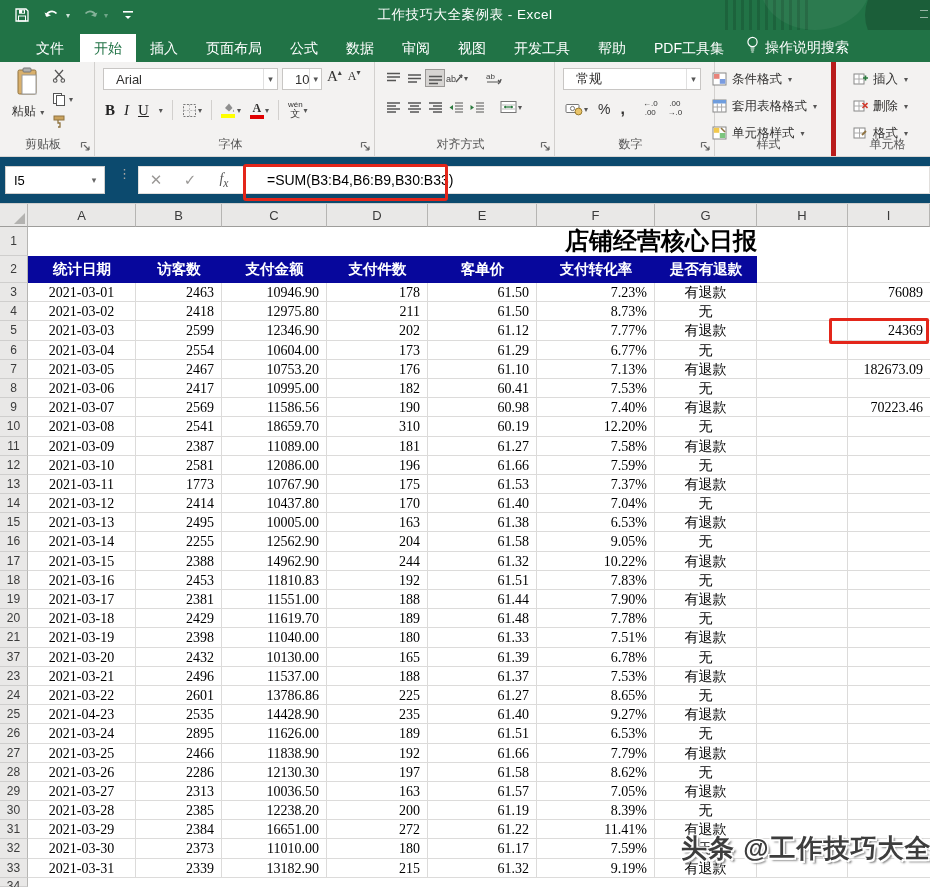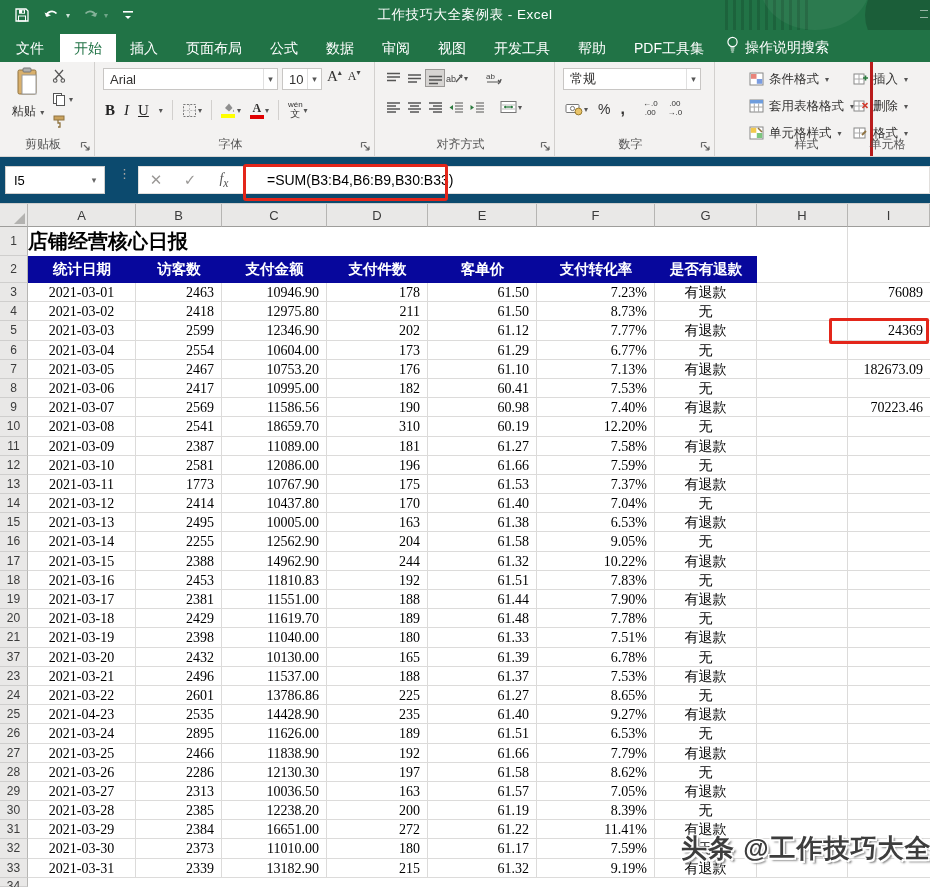--- a/index.html
+++ b/index.html
@@ -40,30 +40,30 @@
   .ribbon { position:absolute; left:0; top:62px; width:930px; height:95px; background:#f3f2f1;
     border-bottom:1px solid #d8d6d4; color:#323130; font-size:12px; }
   .rgroup { position:absolute; top:0; height:94px; border-right:1px solid #d2d0ce; }
   .glabel { position:absolute; bottom:3px; left:0; right:8px; text-align:center; font-size:12px; color:#555; }
   .launcher { position:absolute; bottom:4px; right:3px; width:11px; height:11px; cursor:pointer; }
   .launcher svg{ display:block; }
   .g-clip { left:0; width:95px; }
   .g-font { left:95px; width:280px; }
   .g-align{ left:375px; width:180px; }
   .g-num  { left:555px; width:160px; }
-  .g-style{ left:743px; width:130px; border-right:3px solid #b91c1c; }
+  .g-style{ left:706px; width:130px; border-right:5px solid #b91c1c; }
   .g-cells{ left:845px; width:85px; border-right:none; }
 
   .paste { position:absolute; left:8px; top:5px; width:40px; height:70px; text-align:center; cursor:pointer;}
   .paste .plabel { font-size:12px; margin-top:3px; }
   .clipcol { position:absolute; left:52px; top:6px; display:flex; flex-direction:column; gap:7px; }
   .mini { width:26px; height:16px; display:flex; align-items:center; gap:2px; cursor:pointer; }
 
   .combo { position:absolute; background:#fff; border:1px solid #c8c6c4; height:22px; display:flex;
-    align-items:center; font-size:13px; padding-left:6px; cursor:pointer; }
+    align-items:center; font-size:13px; padding-left:12px; cursor:pointer; }
   .combo .cval { flex:1; }
   .combo .arrow { width:14px; text-align:center; color:#555; font-size:9px; border-left:1px solid #e0e0e0; align-self:stretch; line-height:20px;}
   .fname { left:8px; top:6px; width:175px; }
   .fsize { left:187px; top:6px; width:40px; }
   .azbtns { position:absolute; left:232px; top:6px; display:flex; gap:6px; }
   .azbtns .ab { font-family:"Liberation Serif",serif; font-size:15px; cursor:pointer; position:relative;}
   .azbtns .ab sup { font-size:8px; color:#444; }
   .fontrow2 { position:absolute; left:10px; top:36px; display:flex; align-items:center; gap:9px; height:24px;}
   .fb { cursor:pointer; font-family:"Liberation Serif","DejaVu Serif",serif; font-size:15px; color:#222; }
   .fb.b { font-weight:bold; }
@@ -116,22 +116,22 @@
   .w-gut{width:28px;} .w-a{width:108px;} .w-b{width:86px;} .w-c{width:105px;} .w-d{width:101px;}
   .w-e{width:109px;} .w-f{width:118px;} .w-g{width:102px;} .w-h{width:91px;} .w-i{width:82px;}
 
   .grow { display:flex; }
   .rn { background:#e9e8e7; border-right:1px solid #b6b5b3; border-bottom:1px solid #cfcecd;
     text-align:center; font-size:12px; color:#3b3b3b; cursor:pointer; }
   .cell { border-right:1px solid #dcdbda; border-bottom:1px solid #dcdbda; overflow:hidden; white-space:nowrap;
     font-family:"Liberation Serif","DejaVu Serif",serif; font-size:14px; color:#000; cursor:cell; }
   .row-title { height:29px; }
   .row-title .rn { line-height:28px; }
-  .mergeAG { width:729px; border-right:none; border-bottom:none; text-align:left;
-    font-size:20px; font-weight:bold; line-height:28px; color:#000;
+  .mergeAG { width:729px; border-right:none; border-bottom:none; text-align:right;
+    font-size:24px; font-weight:bold; line-height:28px; color:#000;
     font-family:"Liberation Sans","DejaVu Sans",sans-serif; }
   .row-title .cell.h1c { border-bottom:none; }
   .row-head { height:27px; }
   .row-head .rn { line-height:26px; }
   .bluecell { background:#07079c; color:#fff; font-weight:bold; text-align:center; line-height:27px;
     font-size:14.5px; border:none; font-family:"Liberation Serif","DejaVu Serif",serif; cursor:cell;}
   .drow { height:19.2px; }
   .drow .rn { line-height:19px; }
   .drow .cell { line-height:19px; }
   .al-c { text-align:center; }
@@ -187,21 +187,21 @@
     <div class="tb-title">工作技巧大全案例表 - Excel</div>
     <div class="deco">
       <span class="stripes"></span>
         <span class="ball2"></span>
         <span class="ball"></span>
     </div>
     <div class="winmark">—<br>—</div>
   </div>
 
   <div class="tabrow">
-    <span id="tabs-holder" style="display:flex;align-items:flex-end;">
+    <span id="tabs-holder" style="display:flex;align-items:flex-end;padding-left:20px;">
         <span class="rtab file">文件</span>
         <span class="rtab active">开始</span>
         <span class="rtab">插入</span>
         <span class="rtab">页面布局</span>
         <span class="rtab">公式</span>
         <span class="rtab">数据</span>
         <span class="rtab">审阅</span>
         <span class="rtab">视图</span>
         <span class="rtab">开发工具</span>
         <span class="rtab">帮助</span>

